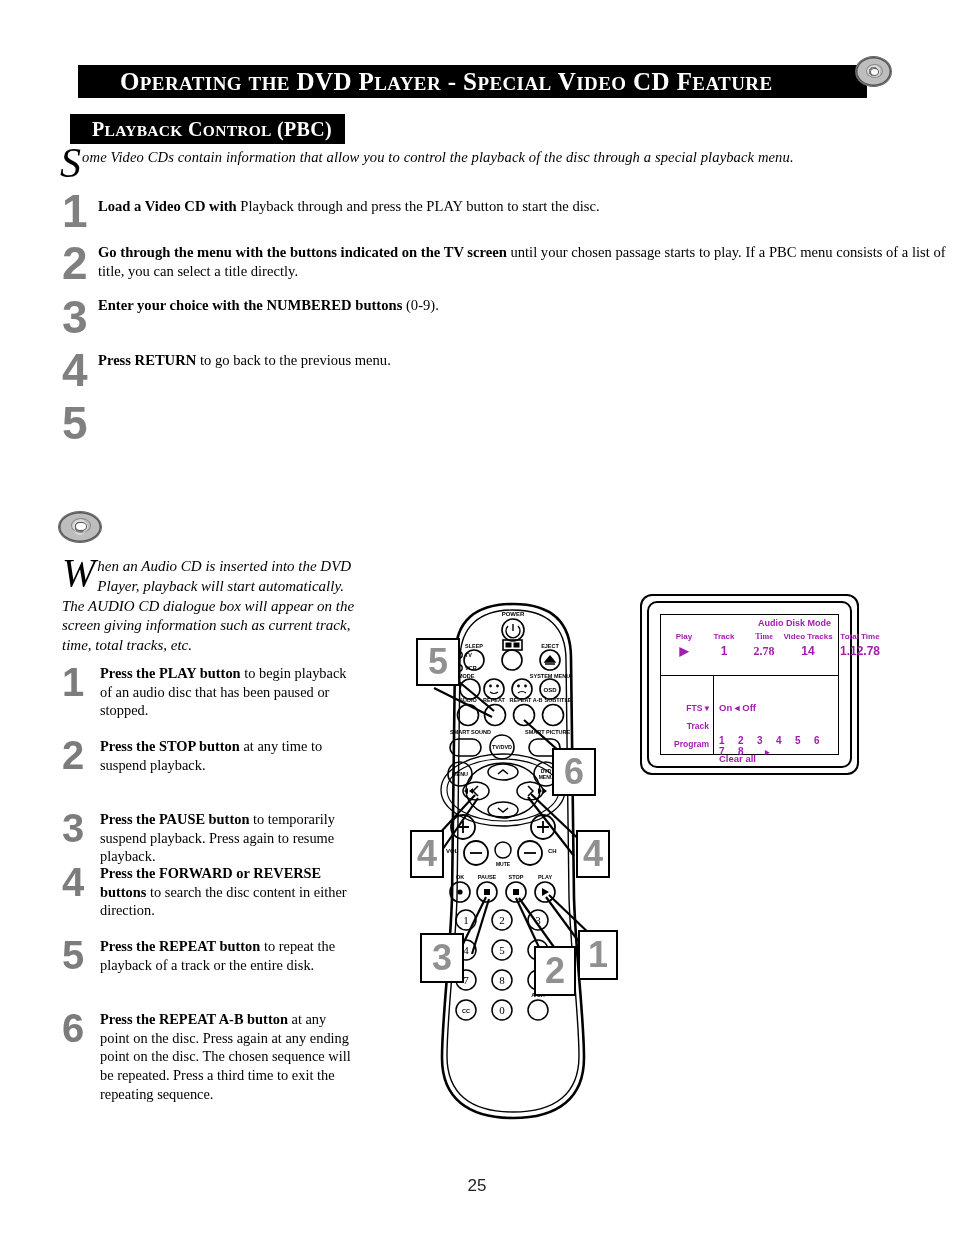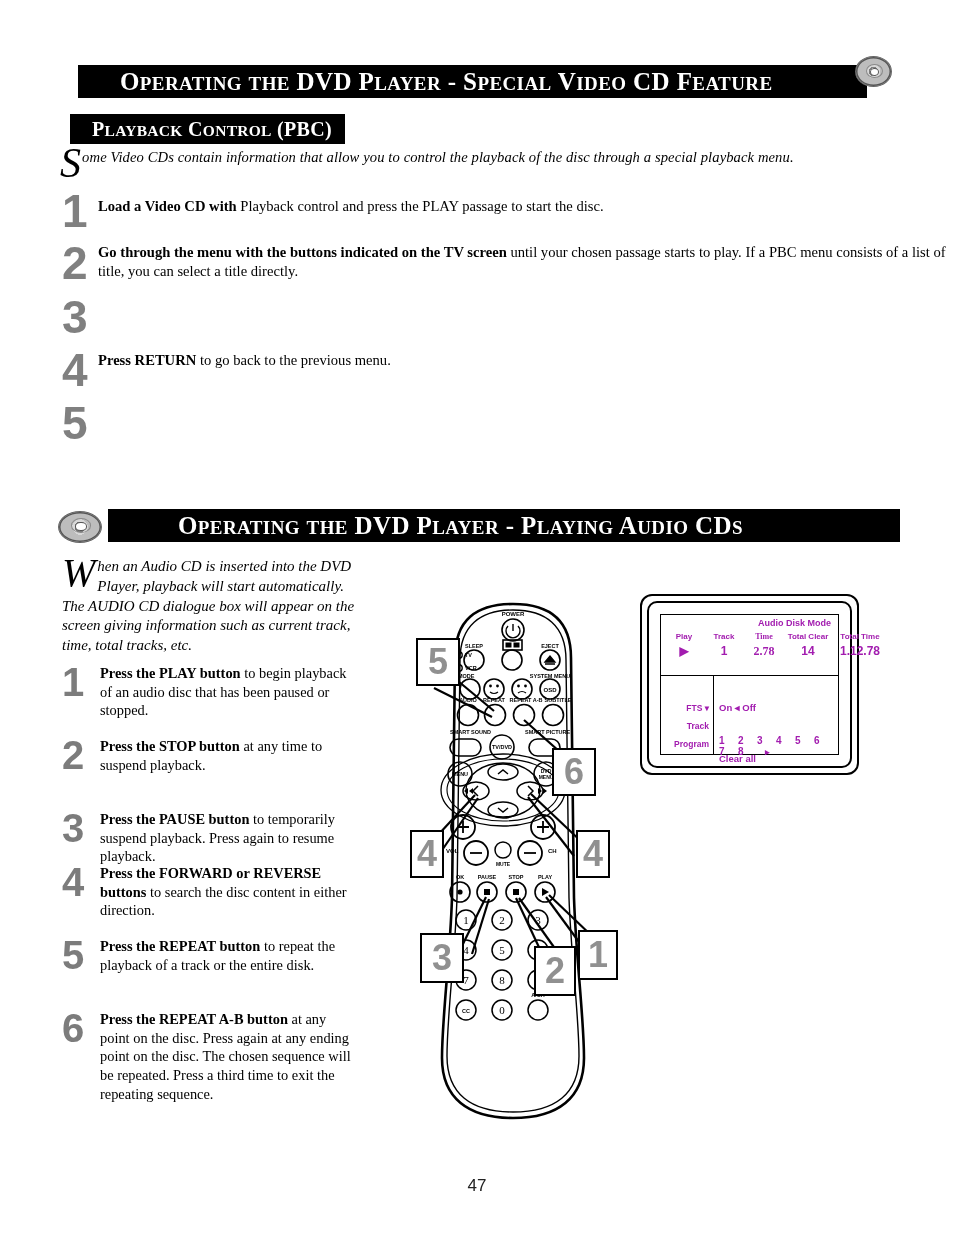--- a/index.html
+++ b/index.html
@@ -151,57 +151,50 @@
     </div>
   </div>
 
   <div class="intro1" style="left:60px;top:148px;width:880px;">
     <span class="dropcap">S</span><span>ome Video CDs contain information that allow you to control the playback of the disc through a special playback menu.</span>
   </div>
 
   <div class="step" style="left:62px;top:188px;width:880px;height:44px;">
     <span class="num">1</span>
     <span class="body" style="left:36px;top:9px;width:845px;">
-      <b>Load a Video CD with</b><span> Playback control and press the PLAY passage to start the disc.</span>
+      <b>Load a Video CD with</b><span> Playback through and press the PLAY button to start the disc.</span>
     </span>
   </div>
 
   <div class="step" style="left:62px;top:240px;width:880px;height:50px;">
     <span class="num">2</span>
     <span class="body" style="left:36px;top:3px;width:858px;">
       <b>Go through the menu with the buttons indicated on the TV screen</b><span> until your chosen passage starts to play. If a PBC menu consists of a list of title, you can select a title directly.</span>
     </span>
   </div>
 
   <div class="step" style="left:62px;top:294px;width:880px;height:44px;">
     <span class="num">3</span>
+    <span class="body" style="left:36px;top:2px;width:845px;">
+      <b>Enter your choice with the NUMBERED buttons</b><span> (0-9).</span>
+    </span>
   </div>
 
   <div class="step" style="left:62px;top:347px;width:880px;height:44px;">
     <span class="num">4</span>
     <span class="body" style="left:36px;top:4px;width:845px;">
       <b>Press RETURN</b><span> to go back to the previous menu.</span>
     </span>
   </div>
 
   <div class="step" style="left:62px;top:400px;width:880px;height:44px;">
     <span class="num">5</span>
   </div>
 
   <div class="disc" style="left:58px;top:511px;width:42px;height:30px;"></div>
-  <div class="hdr-bar" style="left:108px;top:509px;width:792px;height:33px;">
-    <div class="hdr-text" style="padding-left:70px;">
-      <span>O</span><span class="sc">PERATING</span>
-      <span class="sc"> THE</span>
-      <span> DVD </span><span>P</span><span class="sc">LAYER</span>
-      <span> - </span><span>P</span><span class="sc">LAYING</span>
-      <span> A</span><span class="sc">UDIO</span>
-      <span> CD</span><span class="sc">S</span>
-    </div>
-  </div>
 
   <div class="intro2" style="left:62px;top:557px;width:300px;">
     <span class="dropcap2">W</span><span>hen an Audio CD is inserted into the DVD Player, playback will start automatically. The AUDIO CD dialogue box will appear on the screen giving information such as current track, time, total tracks, etc.</span>
   </div>
 
   <div class="step step2col" style="left:62px;top:662px;">
     <span class="num">1</span>
     <span class="body" style="left:38px;top:2px;">
       <b>Press the PLAY button</b><span> to begin playback of an audio disc that has been paused or stopped.</span>
     </span>
@@ -255,21 +248,21 @@
           </div>
           <div class="osd-col" style="left:42px;top:18px;width:42px;">
             <div class="lbl">Track</div>
             <div class="val">1</div>
           </div>
           <div class="osd-col" style="left:84px;top:18px;width:38px;font-family:Liberation Serif, serif;">
             <div class="lbl">Time</div>
             <div class="val">2.78</div>
           </div>
           <div class="osd-col" style="left:120px;top:18px;width:54px;">
-            <div class="lbl">Total Clear</div>
+            <div class="lbl">Video Tracks</div>
             <div class="val">14</div>
           </div>
           <div class="osd-col" style="left:172px;top:18px;width:54px;">
             <div class="lbl">Total Time</div>
             <div class="val">1.12.78</div>
           </div>
         </div>
 
         <div class="osd-bottom">
           <div class="osd-leftcol">
@@ -487,15 +480,15 @@
       <span>3</span>
     </div>
     <div class="callout" style="left:136px;top:348px;width:38px;height:46px;font-size:36px;line-height:46px;">
       <span>2</span>
     </div>
     <div class="callout" style="left:180px;top:332px;width:36px;height:46px;font-size:36px;line-height:46px;">
       <span>1</span>
     </div>
   </div>
 
-  <div class="pagenum" style="left:0;top:1176px;">47</div>
+  <div class="pagenum" style="left:0;top:1176px;">25</div>
 
 </div>
 
 </body></html>

